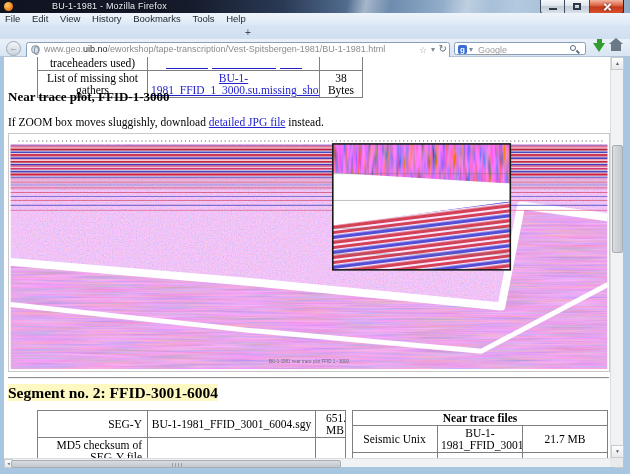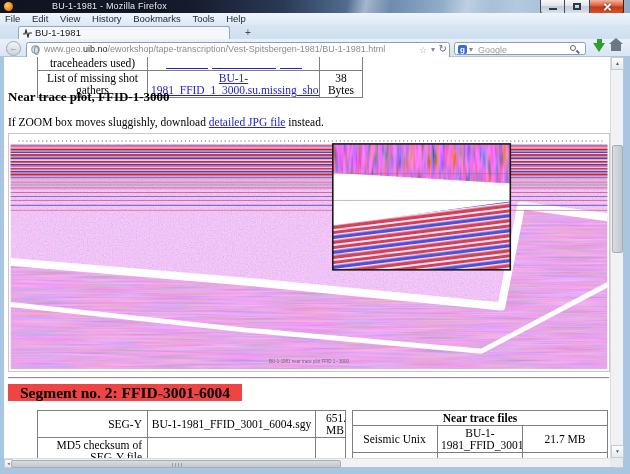--- a/index.html
+++ b/index.html
@@ -78,21 +78,21 @@
   .htable td, .htable th { border:1px solid #7f7f7f; text-align:center; padding:1px 3px; overflow:hidden; }
   .toptable { position:absolute; left:33px; top:-14px; width:325px; }
   .toptable .c1 { width:110px; } .toptable .c2 { width:172px; } .toptable .c3 { width:43px; }
   .toptable tr.r1 td { height:20px; vertical-align:bottom; }
   .linkfrag { display:inline-block; height:3px; border-bottom:1.5px solid #2323cc; margin:0 2px; vertical-align:bottom; }
   .h1 { position:absolute; left:4px; top:32px; font-size:13px; font-weight:bold; }
   .para { position:absolute; left:4px; top:59px; font-size:11.5px; }
   .plotwrap { position:absolute; left:4px; top:76px; width:602px; height:239px; border:1px solid #c9c9c9; background:#fff; }
   .hr { position:absolute; left:4px; top:320px; width:601px; height:2px; border-top:1px solid #8f8f8f; border-bottom:1px solid #f2f2f2; }
   .h2 { position:absolute; left:4px; top:327px; font-size:15.5px; font-weight:bold; }
-  .h2 span { background:#ef4444; padding:0 12px; }
+  .h2 span { background:#fef9c3; padding:0 0; }
   .ltable { position:absolute; left:33px; top:353px; width:308px; }
   .ltable .c1 { width:110px; text-align:right; padding-right:5px; }
   .ltable .c2 { width:168px; } .ltable .c3 { width:30px; padding:1px 10px; }
   .rtable { position:absolute; left:348px; top:353px; width:256px; }
   .rtable .c1 { width:50px; padding-right:4px; }
   .rtable .c2 { width:166px; } .rtable .c3 { width:40px; padding:1px 1px; }
   .htable th { font-weight:bold; height:15px; }
   .frow td { height:25px; }
 
   
@@ -138,26 +138,20 @@
     <span class="menu-item">File</span>
     <span class="menu-item">Edit</span>
     <span class="menu-item">View</span>
     <span class="menu-item">History</span>
     <span class="menu-item">Bookmarks</span>
     <span class="menu-item">Tools</span>
     <span class="menu-item">Help</span>
   </div>
 
   <div class="tabbar">
-    <div class="tab">
-      <svg width="9" height="9" viewBox="0 0 9 9">
-          <polyline points="0,5 2,5 3,1 5,8 6,4 9,4" fill="none" stroke="#333" stroke-width="1.2"></polyline>
-        </svg>
-      <span class="tab-label">BU-1-1981</span>
-    </div>
     <div class="newtab">+</div>
   </div>
 
   <div class="navbar">
     <div class="backbtn"><span>←</span></div>
     <div class="urlbox">
       <span class="globe"></span>
       <span class="urltext"><span class="upre">www.geo.</span><span class="udom">uib.no</span><span class="upath">/eworkshop/tape-transcription/Vest-Spitsbergen-1981/BU-1-1981.html</span></span>
       <span class="star">☆</span>
       <span class="ddown">▾</span>

